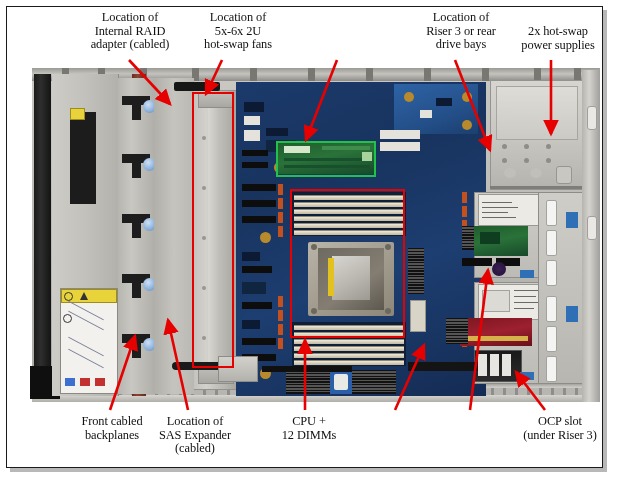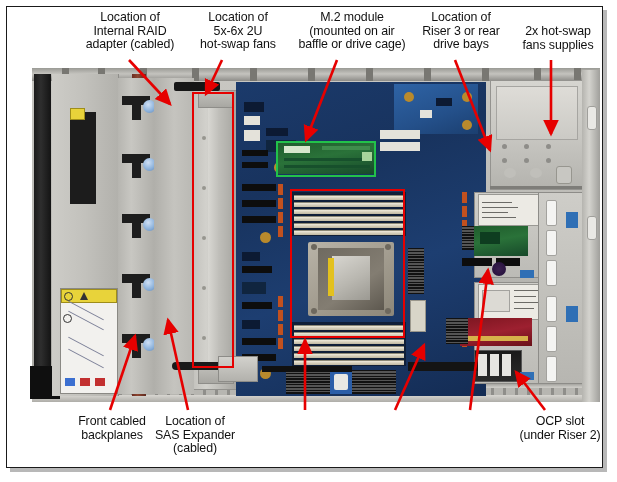--- a/index.html
+++ b/index.html
@@ -11,20 +11,21 @@
     font-family: "Liberation Sans", sans-serif;
   }
 
   
   #figure {
     position: relative;
     width: 617px;
     height: 482px;
     overflow: hidden;
     background: #ffffff;
+    font-family: Liberation Serif, serif;
   }
   .frame-shadow {
     position: absolute;
     left: 10px;
     top: 10px;
     width: 597px;
     height: 462px;
     background: #b8b8b8;
   }
   .frame-box {
@@ -239,43 +240,42 @@
   <div class="frame-box"></div>
 
   <div class="callout" style="left:68px; top:11px; width:124px;">Location of
 Internal RAID
 adapter (cabled)</div>
 
   <div class="callout" style="left:182px; top:11px; width:112px;">Location of
 5x-6x 2U
 hot-swap fans</div>
 
-  <div class="callout" style="left:285px; top:11px; width:134px;">M.2 module
-(mounted on air
-baffle or drive cage)</div>
 
   <div class="callout" style="left:402px; top:11px; width:118px;">Location of
 Riser 3 or rear
 drive bays</div>
 
   <div class="callout" style="left:508px; top:25px; width:100px;">2x hot-swap
-fans supplies</div>
+power supplies</div>
 
   <div class="callout" style="left:63px; top:415px; width:98px;">Front cabled
 backplanes</div>
 
   <div class="callout" style="left:142px; top:415px; width:106px;">Location of
 SAS Expander
 (cabled)</div>
 
+  <div class="callout" style="left:273px; top:415px; width:72px;">CPU +
+12 DIMMs</div>
 
 
 
   <div class="callout" style="left:510px; top:415px; width:100px;">OCP slot
-(under Riser 2)</div>
+(under Riser 3)</div>
 
   <div id="photo">
 
     <div class="pp tray"></div>
     <div class="pp toplip"></div>
     <div class="pp toplip-notch" style="left:40px;"></div>
     <div class="pp toplip-notch" style="left:76px;"></div>
     <div class="pp toplip-notch" style="left:118px;"></div>
     <div class="pp toplip-notch" style="left:170px;"></div>
     <div class="pp toplip-notch" style="left:228px;"></div>

